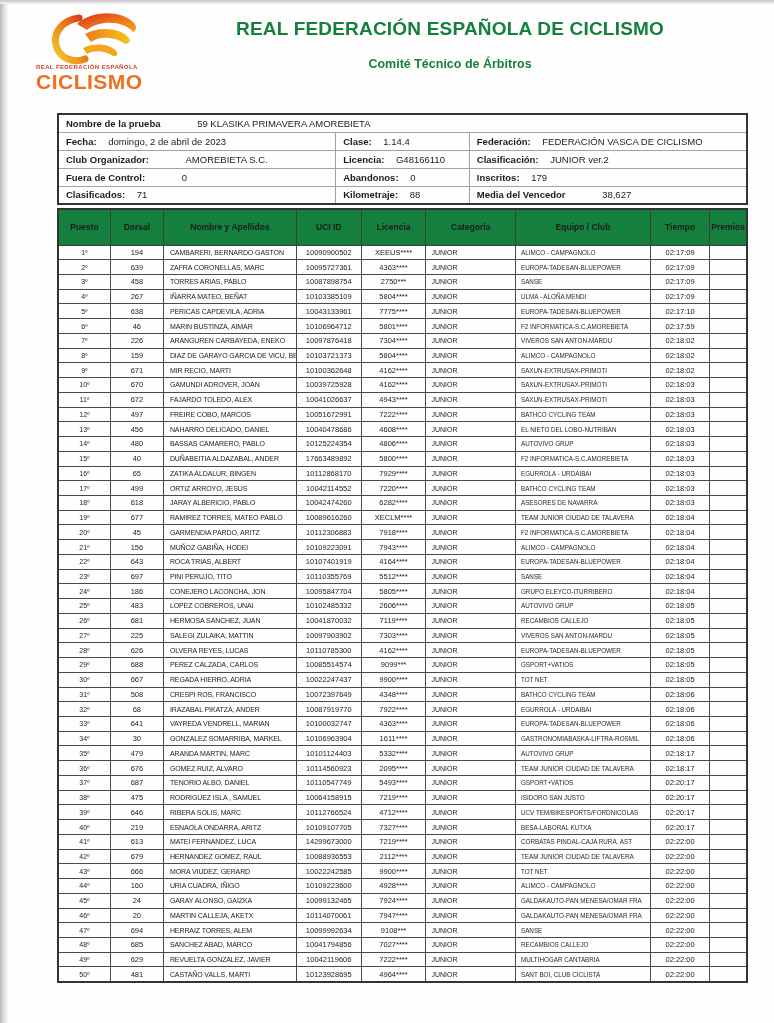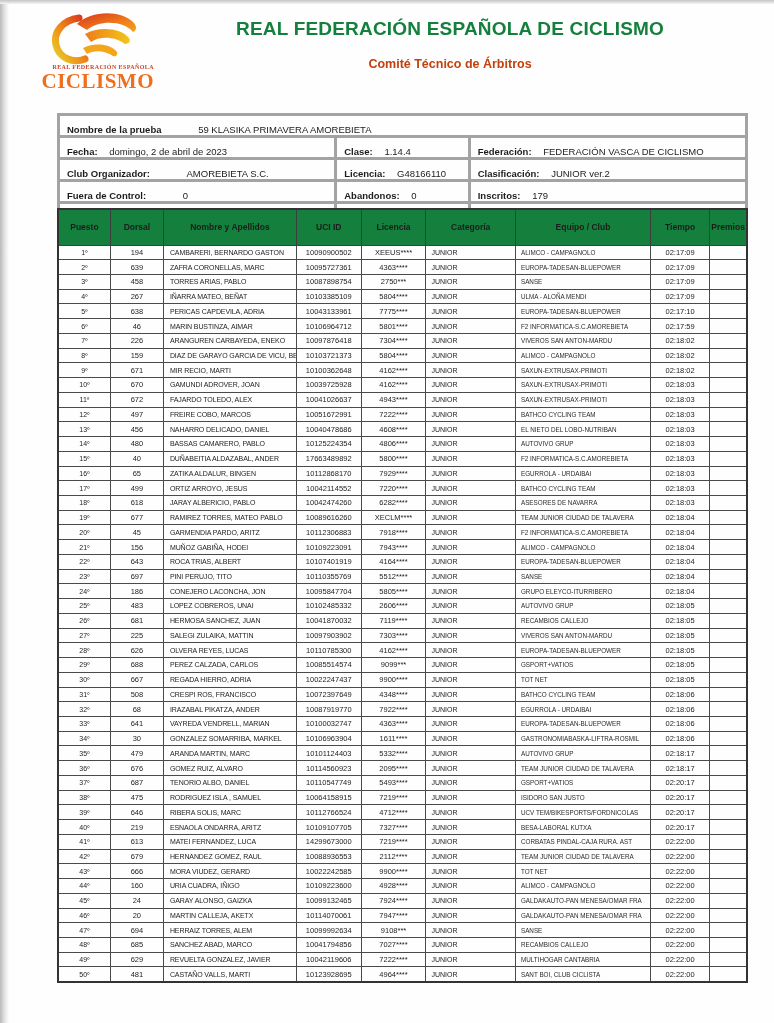--- a/index.html
+++ b/index.html
@@ -19,53 +19,52 @@
     background: linear-gradient(to right, #b9b9b9, #e6e6e6 55%, #fdfdfd);
   }
   .edge-top {
     position: absolute; left: 0; top: 0; width: 100%; height: 4px;
     background: linear-gradient(to bottom, #c4c4c4, #f5f5f5);
   }
 
   
   .logo-box {
     position: absolute; left: 36px; top: 8px; width: 118px; height: 92px;
-    text-align: right;
-    font-family: Liberation Serif, serif;
+    text-align: left;
   }
   .logo-art { display: block; margin: 0 auto; }
   .logo-small-line {
     font-size: 6px; font-weight: bold; color: #cf4427;
     letter-spacing: 0.4px; white-space: nowrap; margin-top: -2px;
   }
   .logo-word {
     font-size: 21px; font-weight: bold; color: #ee6f1e;
     letter-spacing: 0.5px; line-height: 1; margin-top: 1px;
   }
   .titles {
     position: absolute; left: 150px; top: 18px; width: 600px;
     text-align: center;
   }
   .main-title {
     font-size: 19px; font-weight: bold; letter-spacing: 0.2px; color: #15803d;
   }
   .sub-title {
-    font-size: 12.5px; font-weight: bold; color: #c2410c; margin-top: 17px;
+    font-size: 12.5px; font-weight: bold; color: #15803d; margin-top: 17px;
   }
 
   
   .info-table {
     position: absolute; left: 57px; top: 113px; width: 691px;
     border-collapse: collapse; table-layout: fixed;
     font-size: 9.5px;
   }
   .info-table td {
-    border: 3px solid #a3a3a3;
+    border: 1px solid #a3a3a3;
     height: 18px;
-    padding: 8px 0 0 7px;
+    padding: 0 0 0 7px;
     vertical-align: middle;
     white-space: nowrap; overflow: hidden;
   }
   .info-table { border: 2px solid #333; }
   .info-label { font-weight: bold; }
   .info-value { font-weight: normal; margin-left: 9px; }
   .info-value-wide { font-weight: normal; margin-left: 34px; }
 
   
   .results-table {

